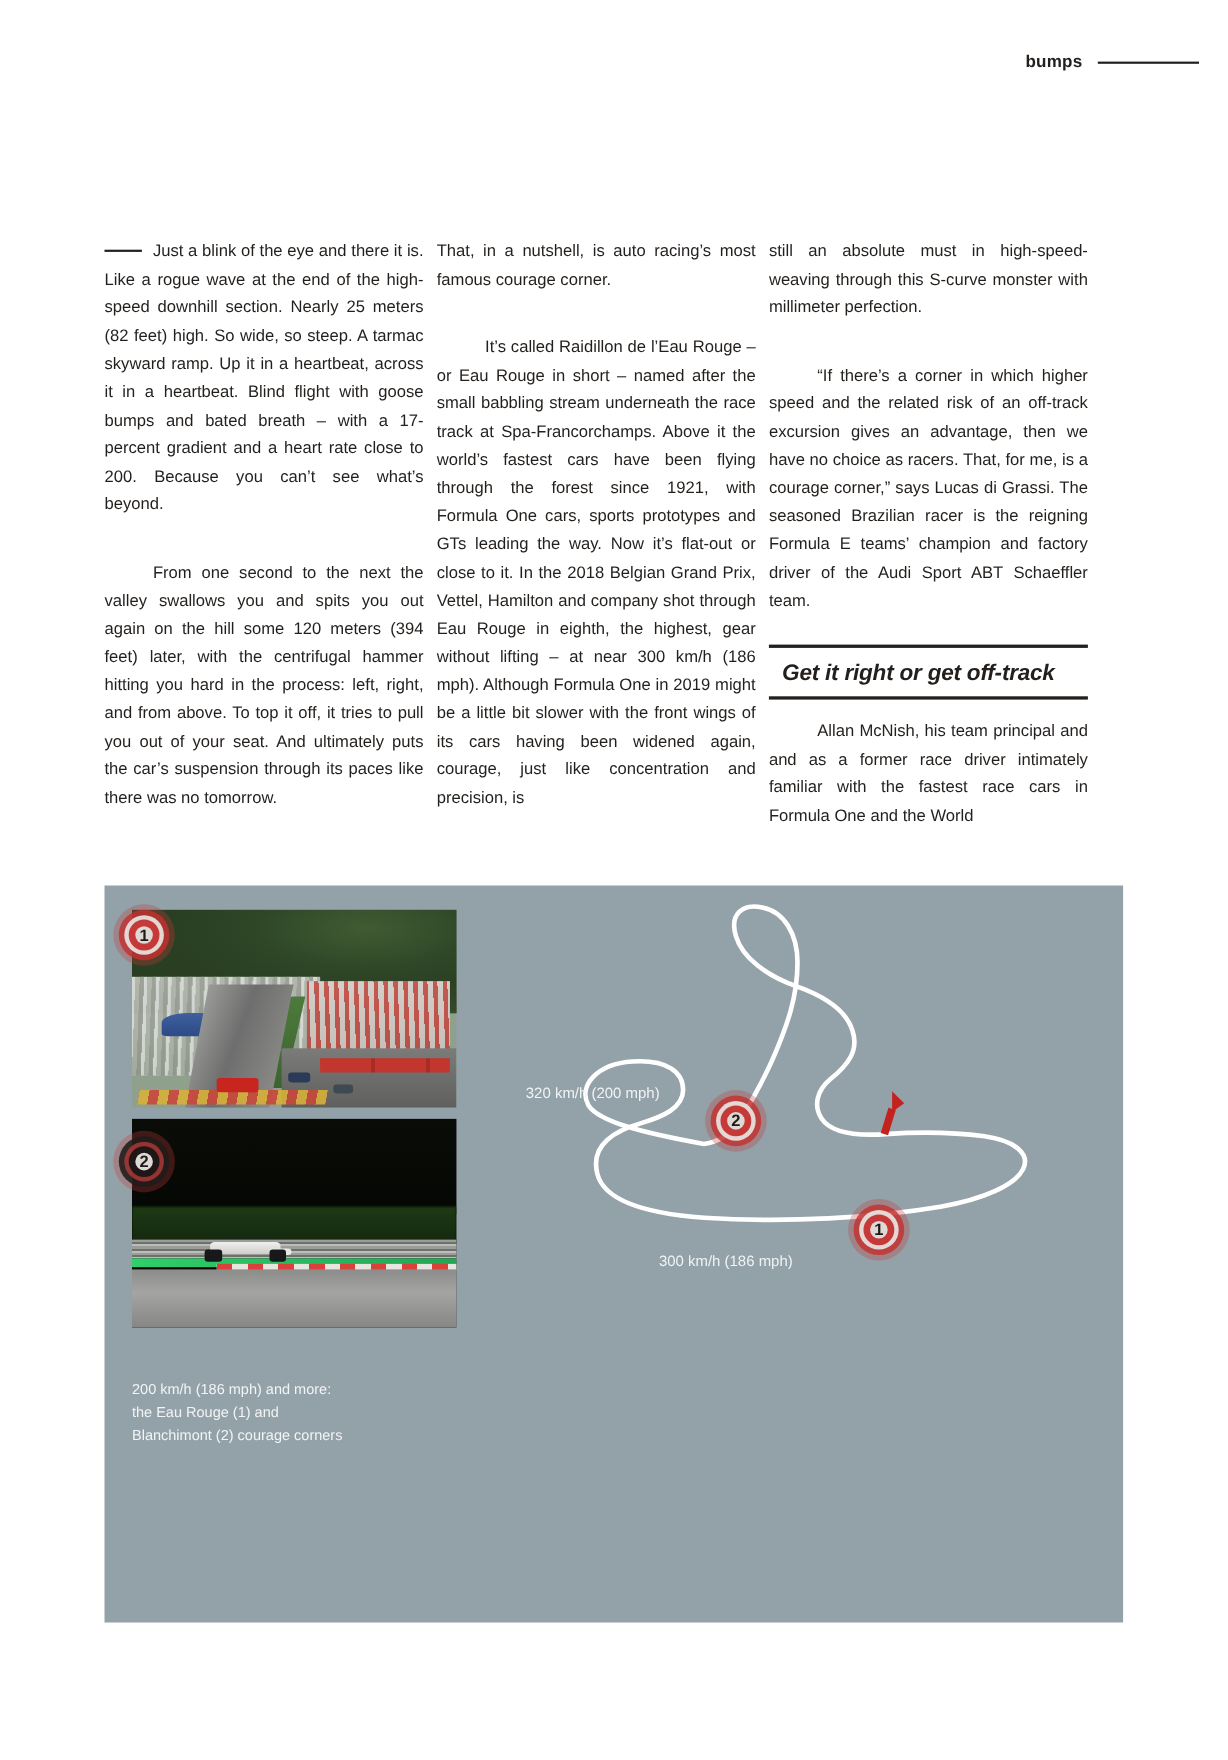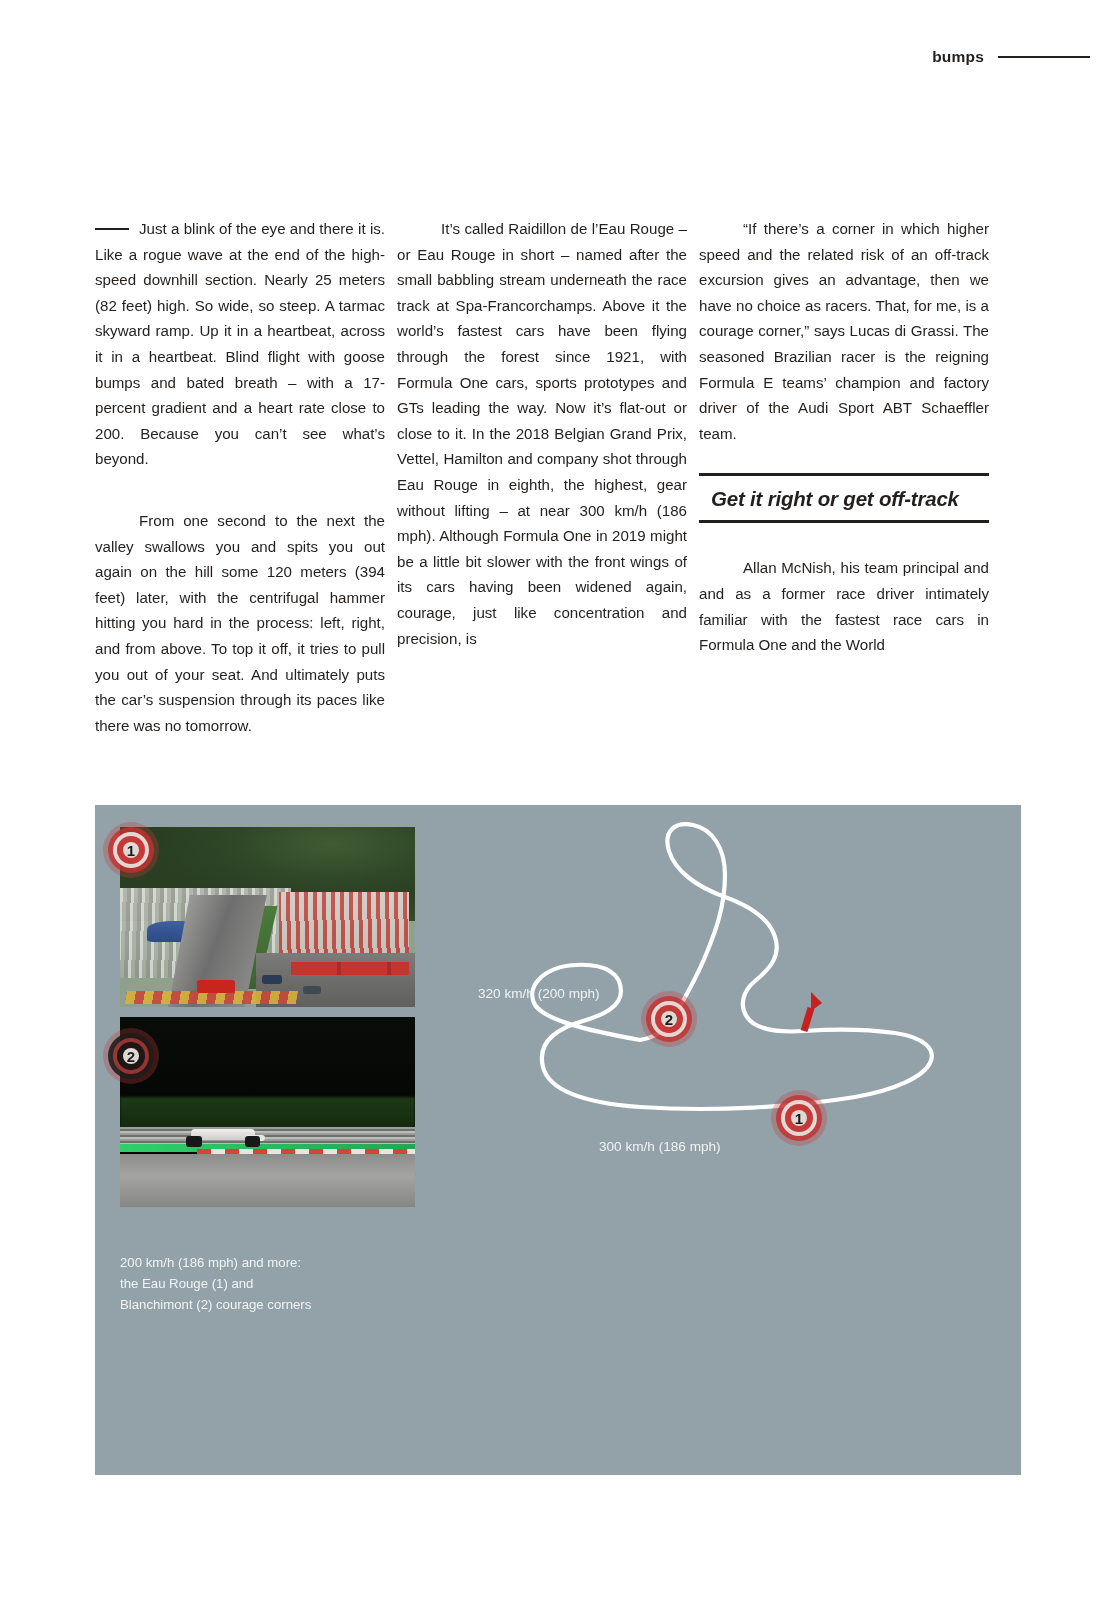--- a/index.html
+++ b/index.html
@@ -235,33 +235,35 @@
   </div>
 
   <div class="columns">
 
     <div class="col">
       <p><span class="dashlead"></span><span>Just a blink of the eye and there it is. Like a rogue wave at the end of the high-speed downhill section. Nearly 25 meters (82 feet) high. So wide, so steep. A tarmac skyward ramp. Up it in a heartbeat, across it in a heartbeat. Blind flight with goose bumps and bated breath – with a 17-percent gradient and a heart rate close to 200. Because you can’t see what’s beyond.</span></p>
       <p class="indent">From one second to the next the valley swallows you and spits you out again on the hill some 120 meters (394 feet) later, with the centrifugal hammer hitting you hard in the process: left, right, and from above. To top it off, it tries to pull you out of your seat. And ultimately puts the car’s suspension through its paces like there was no tomorrow.</p>
     </div>
 
     <div class="col">
+      <p>That, in a nutshell, is auto racing’s most famous courage corner.</p>
       <p class="indent">It’s called Raidillon de l’Eau Rouge – or Eau Rouge in short – named after the small babbling stream underneath the race track at Spa-Francorchamps. Above it the world’s fastest cars have been flying through the forest since 1921, with Formula One cars, sports prototypes and GTs leading the way. Now it’s flat-out or close to it. In the 2018 Belgian Grand Prix, Vettel, Hamilton and company shot through Eau Rouge in eighth, the highest, gear without lifting – at near 300 km/h (186 mph). Although Formula One in 2019 might be a little bit slower with the front wings of its cars having been widened again, courage, just like concentration and precision, is</p>
     </div>
 
     <div class="col">
+      <p>still an absolute must in high-speed-weaving through this S-curve monster with millimeter perfection.</p>
       <p class="indent">“If there’s a corner in which higher speed and the related risk of an off-track excursion gives an advantage, then we have no choice as racers. That, for me, is a courage corner,” says Lucas di Grassi. The seasoned Brazilian racer is the reigning Formula E teams’ champion and factory driver of the Audi Sport ABT Schaeffler team.</p>
 
       <div class="subhead-block">
         <div class="subhead-rule-top"></div>
         <div class="subhead-text">Get it right or get off-track</div>
         <div class="subhead-rule-bot"></div>
       </div>
 
-      <p class="indent" style="margin-top:32px">Allan McNish, his team principal and and as a former race driver intimately familiar with the fastest race cars in Formula One and the World</p>
+      <p class="indent" style="margin-top:16px">Allan McNish, his team principal and and as a former race driver intimately familiar with the fastest race cars in Formula One and the World</p>
     </div>
   </div>
 
   <div class="panel">
 
     <div class="photo photo-1">
       <div class="p1-sky"></div>
       <div class="p1-forest"></div>
       <div class="p1-paddock"></div>
       <div class="p1-grand"></div>

